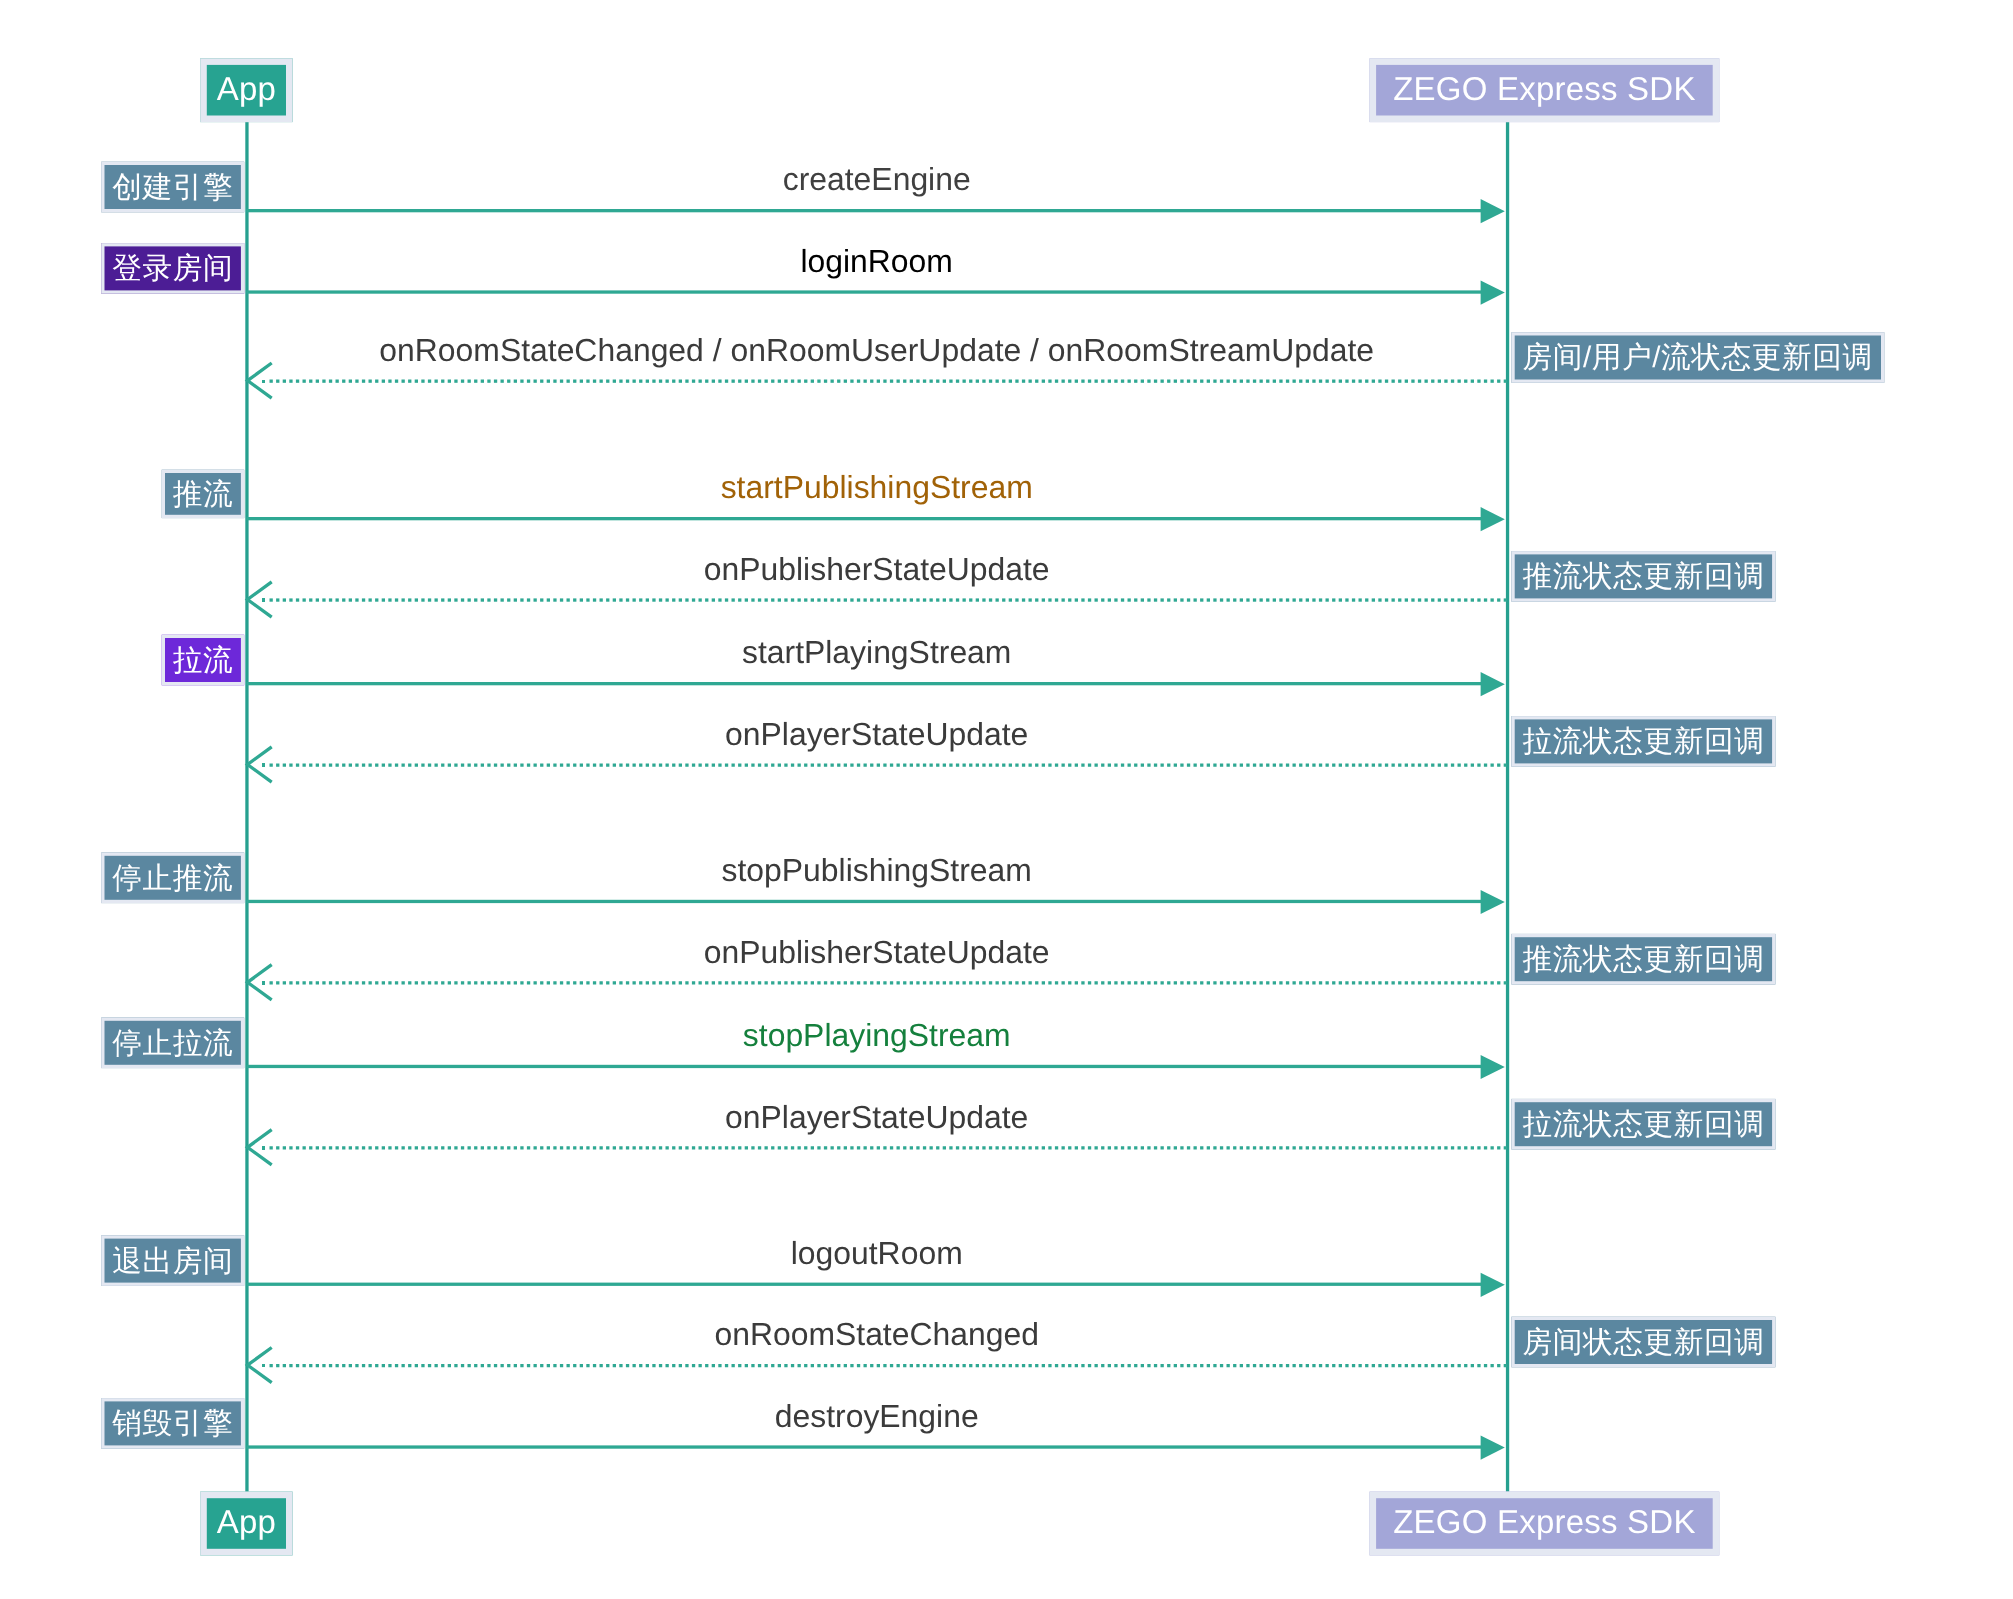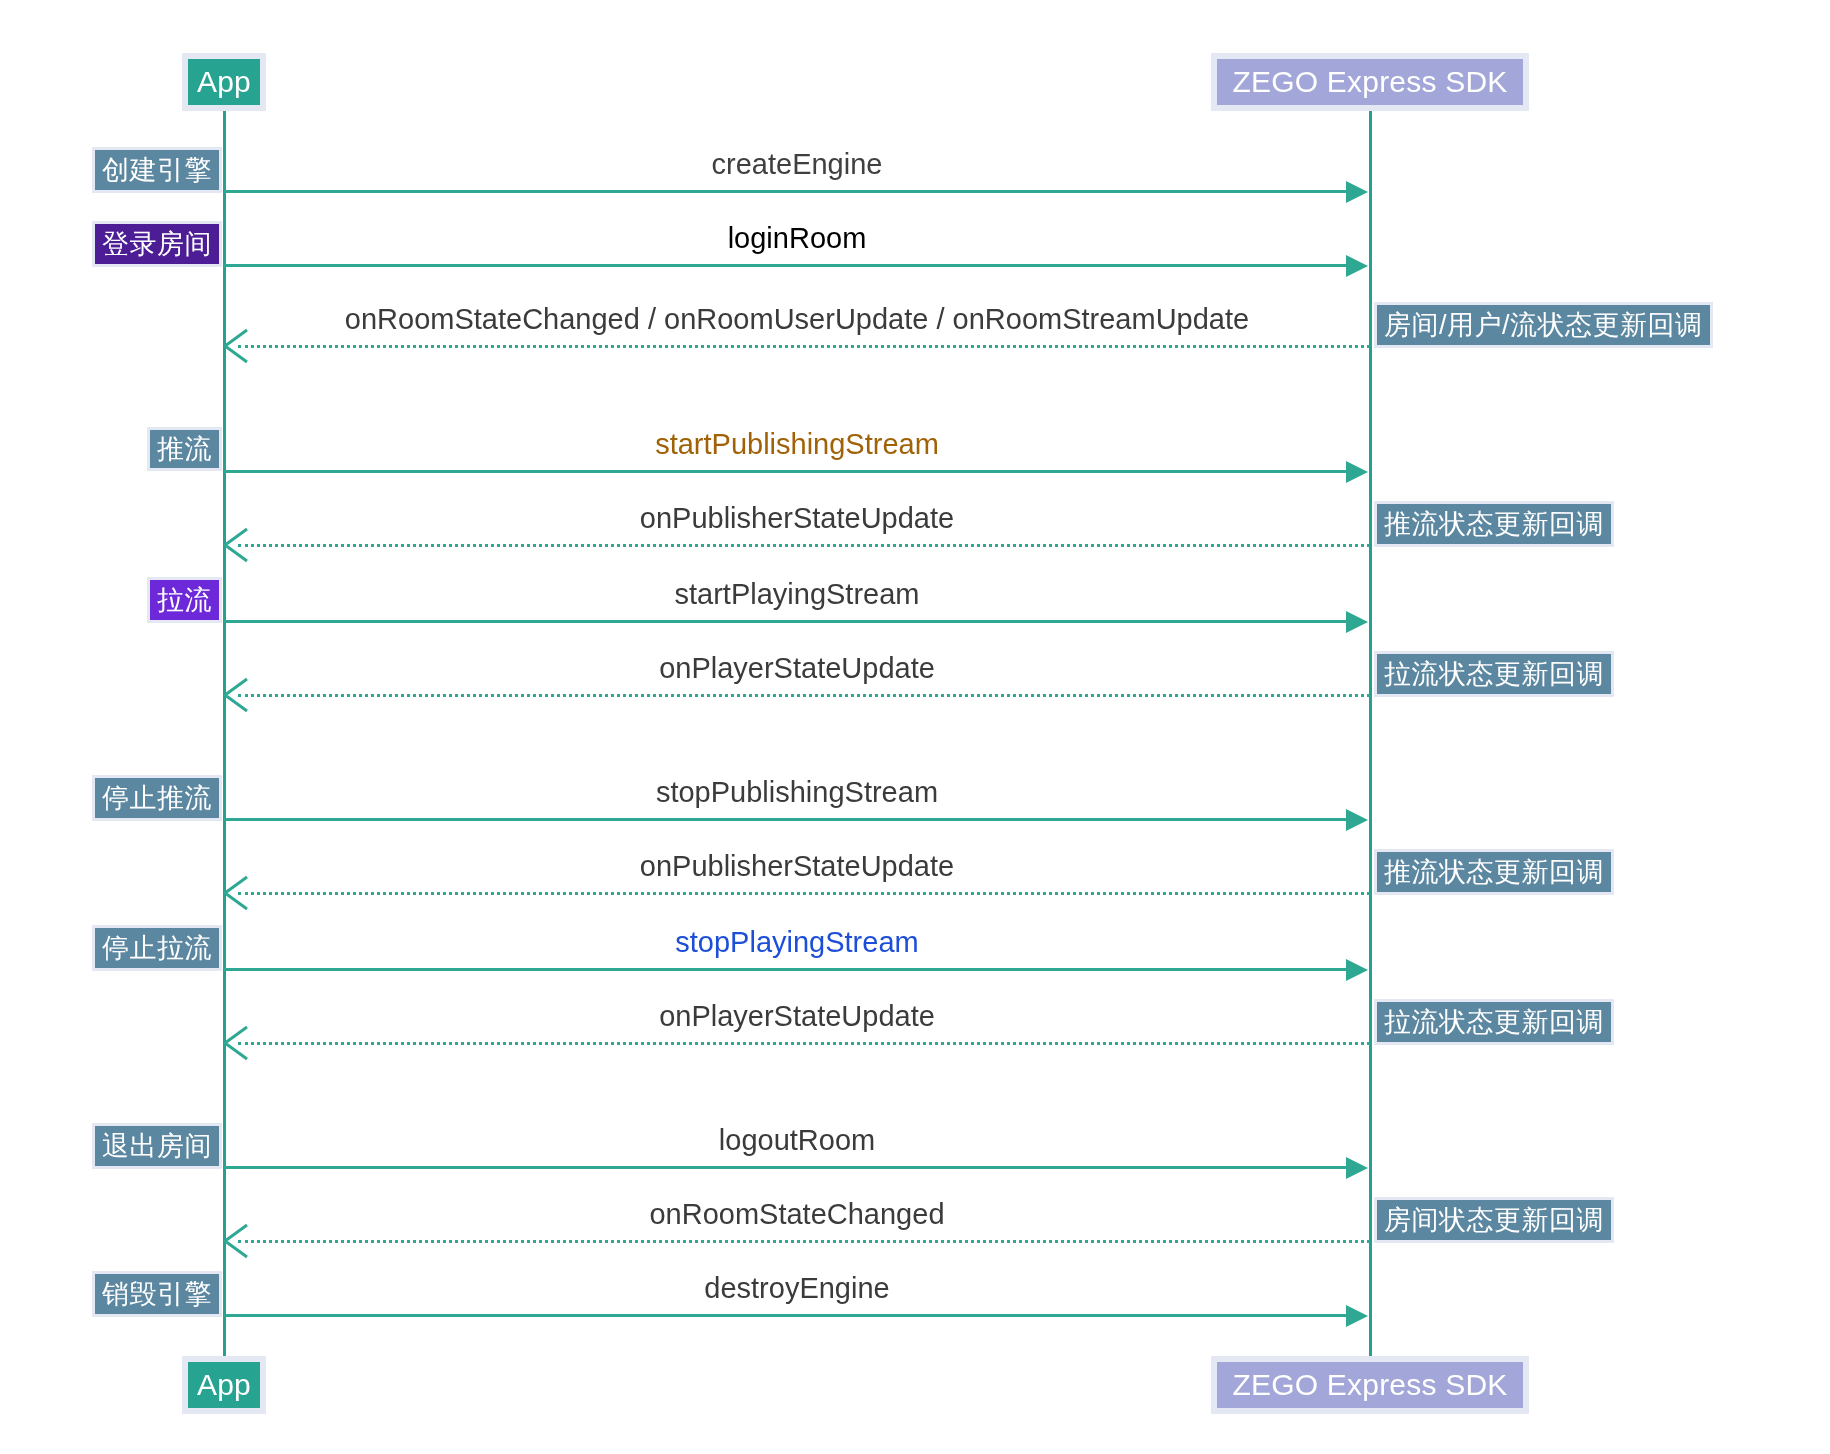--- a/index.html
+++ b/index.html
@@ -38,20 +38,21 @@
     line-height: 1;
     border: 6px solid #0f172a;
     white-space: nowrap;
     letter-spacing: .2px;
   }
   .participant.app {
     background: #27a391;
   }
   .participant.sdk {
     background: #a3a6d8;
+    margin-left: 34px;
   }
 
   
   .badge {
     position: absolute;
     box-sizing: border-box;
     display: flex;
     align-items: center;
     justify-content: center;
     background: #5b87a0;
@@ -156,21 +157,21 @@
     <div class="msg-label" style="left: 184px; top: 778px; width: 1226px; color: rgb(59, 59, 59);">stopPublishingStream</div>
     <div class="badge" style="right: 1608px; top: 775px; height: 46px; background: rgb(91, 135, 160); border-color: rgb(228, 232, 242);">停止推流</div>
     <div class="msg-line dotted" style="left: 238px; top: 892px; width: 1132px; border-top-color: rgb(47, 168, 147);"></div>
     <svg class="arrow-open" width="26" height="34" style="left: 223px; top: 876px;">
       <path d="M 24 1 L 2 17 L 24 33" fill="none" stroke="#2fa893" stroke-width="3"></path>
     </svg>
     <div class="msg-label" style="left: 184px; top: 852px; width: 1226px; color: rgb(59, 59, 59);">onPublisherStateUpdate</div>
     <div class="badge" style="left: 1374px; top: 849px; height: 46px; background: rgb(91, 135, 160); border-color: rgb(228, 232, 242);">推流状态更新回调</div>
     <div class="msg-line" style="left: 224px; top: 968px; width: 1130px; border-top-color: rgb(47, 168, 147);"></div>
     <div class="arrow solid-right" style="left: 1346px; top: 959px; border-left-color: rgb(47, 168, 147);"></div>
-    <div class="msg-label" style="left: 184px; top: 928px; width: 1226px; color: #1d4ed8;">stopPlayingStream</div>
+    <div class="msg-label" style="left: 184px; top: 928px; width: 1226px; color: #15803d;">stopPlayingStream</div>
     <div class="badge" style="right: 1608px; top: 925px; height: 46px; background: rgb(91, 135, 160); border-color: rgb(228, 232, 242);">停止拉流</div>
     <div class="msg-line dotted" style="left: 238px; top: 1042px; width: 1132px; border-top-color: rgb(47, 168, 147);"></div>
     <svg class="arrow-open" width="26" height="34" style="left: 223px; top: 1026px;">
       <path d="M 24 1 L 2 17 L 24 33" fill="none" stroke="#2fa893" stroke-width="3"></path>
     </svg>
     <div class="msg-label" style="left: 184px; top: 1002px; width: 1226px; color: rgb(59, 59, 59);">onPlayerStateUpdate</div>
     <div class="badge" style="left: 1374px; top: 999px; height: 46px; background: rgb(91, 135, 160); border-color: rgb(228, 232, 242);">拉流状态更新回调</div>
     <div class="msg-line" style="left: 224px; top: 1166px; width: 1130px; border-top-color: rgb(47, 168, 147);"></div>
     <div class="arrow solid-right" style="left: 1346px; top: 1157px; border-left-color: rgb(47, 168, 147);"></div>
     <div class="msg-label" style="left: 184px; top: 1126px; width: 1226px; color: rgb(59, 59, 59);">logoutRoom</div>

